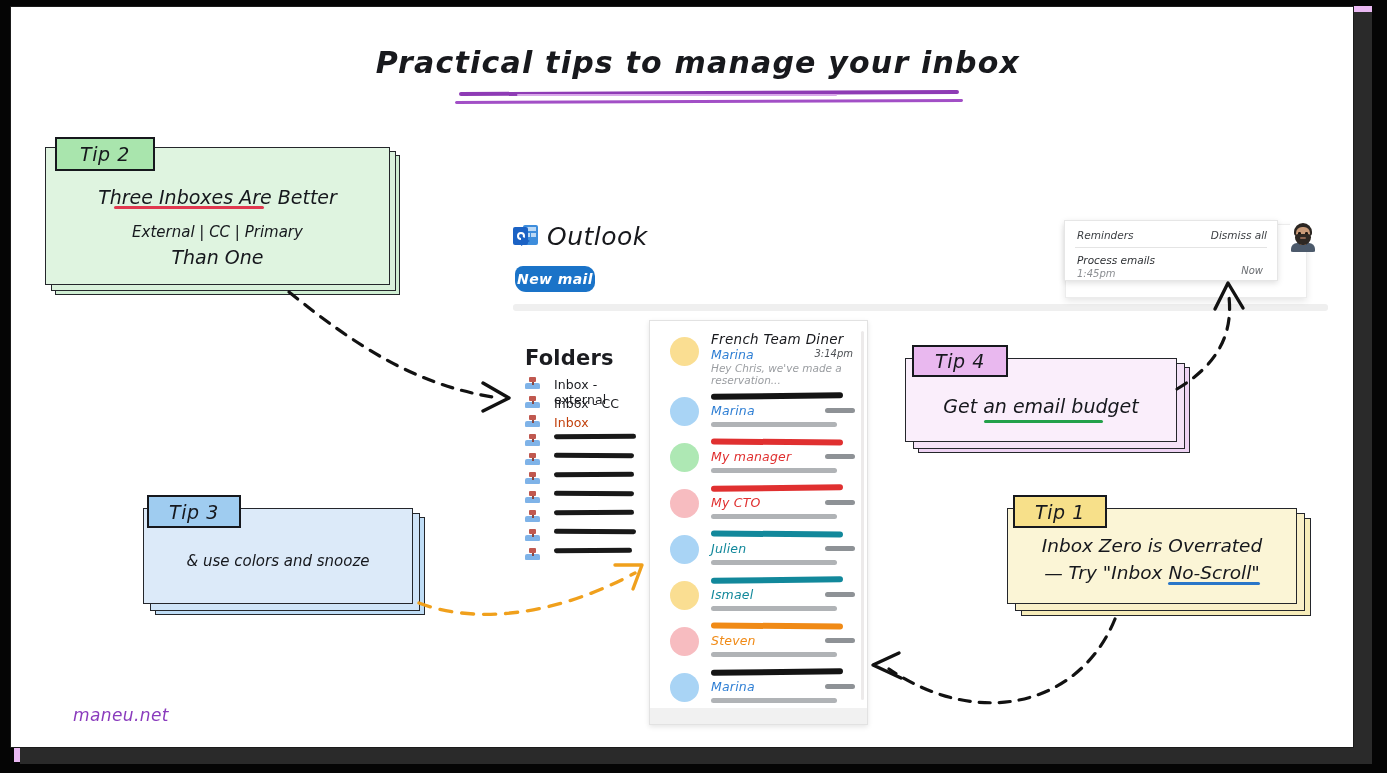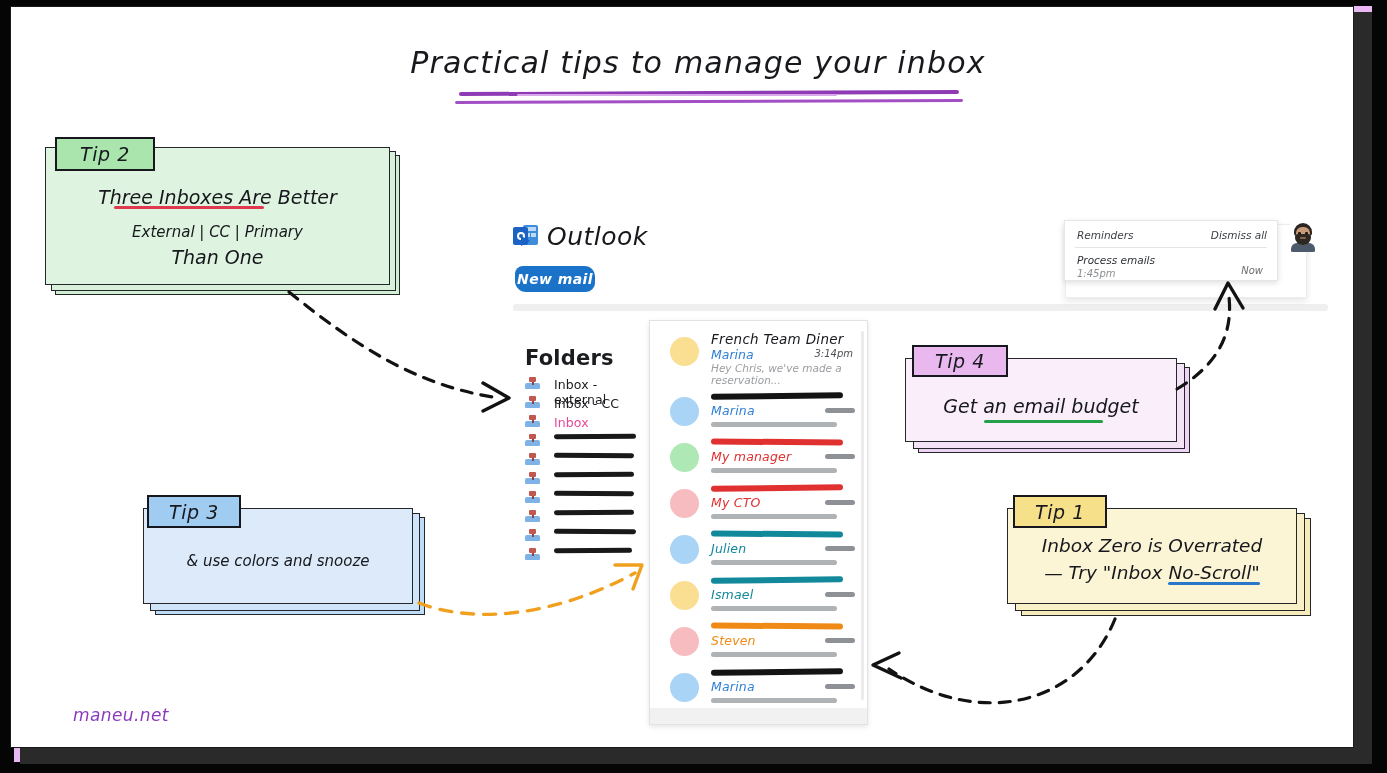--- a/index.html
+++ b/index.html
@@ -16,21 +16,21 @@
   .frame-shadow{position:absolute;left:20px;top:12px;width:1352px;height:752px;background:#2a2a2a;}
   .canvas{position:absolute;left:10px;top:6px;width:1342px;height:740px;background:#ffffff;
           border:1.5px solid #1b1b1b;}
   .canvas-inner{position:absolute;left:16px;top:10px;right:8px;bottom:8px;background:#fff;}
 
   
   .hand{font-family:"DejaVu Sans","Liberation Sans",sans-serif;color:#16181d;}
 
   
   #title{position:absolute;left:0;top:28px;width:1342px;text-align:center;}
-  #title .t{font-size:30px;letter-spacing:1.2px;color:#18191d;font-style:italic;font-weight:400;}
+  #title .t{font-size:30px;letter-spacing:1.2px;color:#18191d;font-style:italic;font-weight:700;}
   #title .rule1{position:absolute;left:432px;top:46px;width:500px;height:4px;background:#8e3bb5;border-radius:3px;
     transform:rotate(-0.25deg);}
   #title .rule2{position:absolute;left:428px;top:55px;width:508px;height:2.5px;background:#a24fc6;border-radius:3px;
     transform:rotate(-0.2deg);}
   #title .rule3{position:absolute;left:490px;top:49px;width:320px;height:2px;background:#d9a8ea;border-radius:2px;}
 
   
   .tipcard{position:absolute;}
   .tipcard .sheet{position:absolute;border:1.6px solid #24262b;box-sizing:border-box;}
   .tipcard .sheet.back2{}
@@ -63,21 +63,21 @@
   #ol-sep{position:absolute;height:7px;background:#efefef;border-radius:3px;}
 
   #folders{position:absolute;}
   #folders .hdr{font-size:21px;font-weight:bold;color:#1b1c20;letter-spacing:.2px;margin-bottom:7px;}
   .frow{display:flex;align-items:flex-start;height:18px;margin-bottom:1px;gap:8px;}
   .ficon{position:relative;width:15px;height:12px;margin-right:6px;flex:none;}
   .ficon .base{position:absolute;left:0;bottom:0;width:15px;height:6px;background:#7fb3e8;border-radius:2px 2px 1px 1px;}
   .ficon .hd{position:absolute;left:4px;top:0;width:7px;height:5px;background:#c0584f;border-radius:1px;}
   .ficon .stem{position:absolute;left:6.5px;top:4px;width:2px;height:4px;background:#8a4a44;}
   .flabel{font-size:12.5px;color:#1b1c20;letter-spacing:.1px;}
-  .flabel.active{color:#ec4899;}
+  .flabel.active{color:#c2410c;}
   .fbar{height:5px;background:#191919;border-radius:3px;}
 
   
   #maillist{position:absolute;background:#fff;border:1px solid #e2e2e2;box-shadow:0 2px 5px rgba(0,0,0,.10);}
   #maillist .scrollbar{position:absolute;right:3px;top:10px;width:3px;bottom:24px;background:#eceaea;border-radius:2px;}
   #maillist .footer{position:absolute;left:0;right:0;bottom:0;height:16px;background:#f1f1f1;}
   .mrow{position:absolute;left:8px;right:0;}
   .avatar{position:absolute;left:12px;top:6px;width:29px;height:29px;border-radius:50%;}
   .mrow .subj-red{position:absolute;left:53px;height:6px;border-radius:3px;}
   .mrow .sender{position:absolute;left:53px;font-size:12.5px;font-style:italic;letter-spacing:.2px;}

